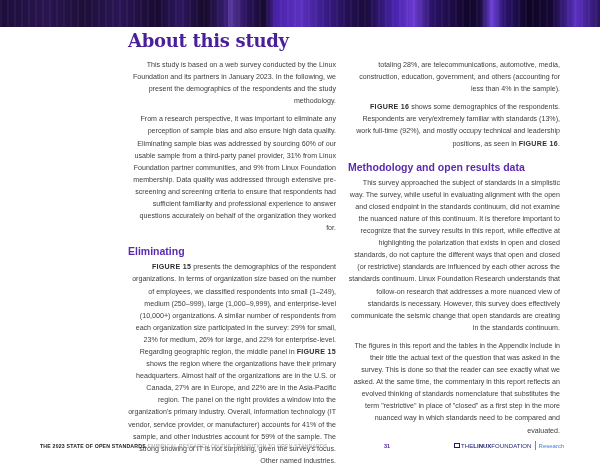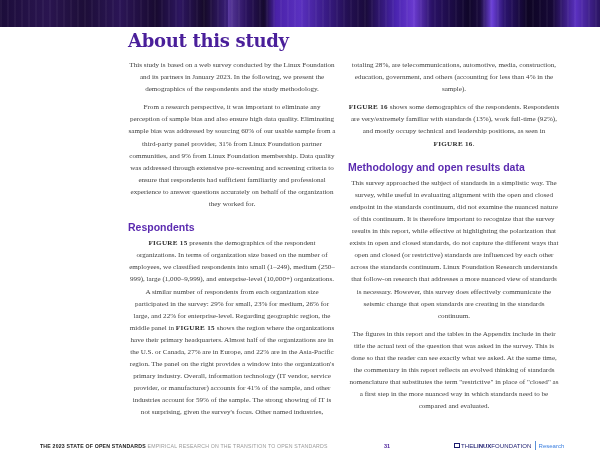--- a/index.html
+++ b/index.html
@@ -26,21 +26,21 @@
     position: absolute; left: 128px; top: 30px; margin: 0;
     font-family: "DejaVu Serif", serif; font-weight: bold; font-size: 18px;
     color: #4a1f9a; letter-spacing: -0.3px;
   }
   .col {
     position: absolute; top: 59px; width: 208px;
     font-size: 7.1px; line-height: 12.1px; color: #3d3d3d;
   }
   .col-left { left: 128px; }
   .col-right { left: 348px; width: 212px; }
-  .col p { margin: 0 0 6px 0; text-align: center; font-family: Liberation Serif, serif; }
+  .col p { margin: 0 0 6px 0; text-align: right; }
   .section-heading {
     font-family: Liberation Sans, sans-serif; font-weight: bold; font-size: 10.5px;
     color: #5b2bb0; margin: 10px 0 3px 0; line-height: 14px;
   }
   .fig-ref { font-weight: bold; letter-spacing: 0.3px; color: #2e2e2e; }
   .footer-left {
     position: absolute; left: 40px; top: 443px; font-size: 5.2px; letter-spacing: 0.2px;
     white-space: nowrap;
   }
   .footer-strong { font-weight: bold; color: #222; }
@@ -64,21 +64,21 @@
 </head>
 <body>
 
 <div class="banner"></div>
 
 <h1 class="page-title">About this study</h1>
 
 <div class="col col-left">
   <p>This study is based on a web survey conducted by the Linux Foundation and its partners in January 2023. In the following, we present the demographics of the respondents and the study methodology.</p>
   <p>From a research perspective, it was important to eliminate any perception of sample bias and also ensure high data quality. Eliminating sample bias was addressed by sourcing 60% of our usable sample from a third-party panel provider, 31% from Linux Foundation partner communities, and 9% from Linux Foundation membership. Data quality was addressed through extensive pre-screening and screening criteria to ensure that respondents had sufficient familiarity and professional experience to answer questions accurately on behalf of the organization they worked for.</p>
-  <h2 class="section-heading">Respondents</h2>
+  <h2 class="section-heading">Eliminating</h2>
   <p><span class="fig-ref">FIGURE 15</span><span> presents the demographics of the respondent organizations. In terms of organization size based on the number of employees, we classified respondents into small (1–249), medium (250–999), large (1,000–9,999), and enterprise-level (10,000+) organizations. A similar number of respondents from each organization size participated in the survey: 29% for small, 23% for medium, 26% for large, and 22% for enterprise-level. Regarding geographic region, the middle panel in </span><span class="fig-ref">FIGURE 15</span><span> shows the region where the organizations have their primary headquarters. Almost half of the organizations are in the U.S. or Canada, 27% are in Europe, and 22% are in the Asia-Pacific region. The panel on the right provides a window into the organization's primary industry. Overall, information technology (IT vendor, service provider, or manufacturer) accounts for 41% of the sample, and other industries account for 59% of the sample. The strong showing of IT is not surprising, given the survey's focus. Other named industries,</span></p>
 </div>
 
 <div class="col col-right">
   <p>totaling 28%, are telecommunications, automotive, media, construction, education, government, and others (accounting for less than 4% in the sample).</p>
   <p><span class="fig-ref">FIGURE 16</span><span> shows some demographics of the respondents. Respondents are very/extremely familiar with standards (13%), work full-time (92%), and mostly occupy technical and leadership positions, as seen in </span><span class="fig-ref">FIGURE 16</span><span>.</span></p>
   <h2 class="section-heading">Methodology and open results data</h2>
   <p>This survey approached the subject of standards in a simplistic way. The survey, while useful in evaluating alignment with the open and closed endpoint in the standards continuum, did not examine the nuanced nature of this continuum. It is therefore important to recognize that the survey results in this report, while effective at highlighting the polarization that exists in open and closed standards, do not capture the different ways that open and closed (or restrictive) standards are influenced by each other across the standards continuum. Linux Foundation Research understands that follow-on research that addresses a more nuanced view of standards is necessary. However, this survey does effectively communicate the seismic change that open standards are creating in the standards continuum.</p>
   <p>The figures in this report and the tables in the Appendix include in their title the actual text of the question that was asked in the survey. This is done so that the reader can see exactly what we asked. At the same time, the commentary in this report reflects an evolved thinking of standards nomenclature that substitutes the term "restrictive" in place of "closed" as a first step in the more nuanced way in which standards need to be compared and evaluated.</p>
 </div>

